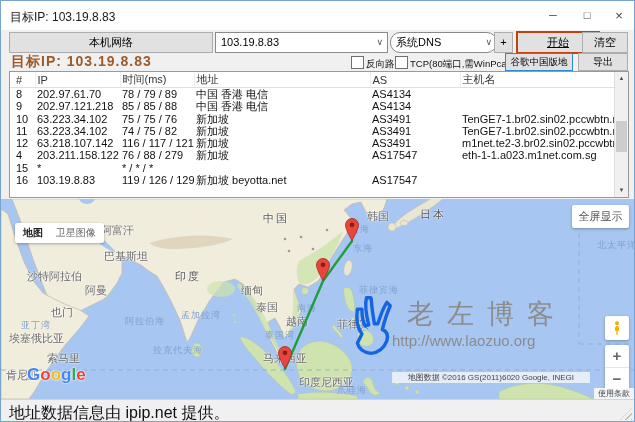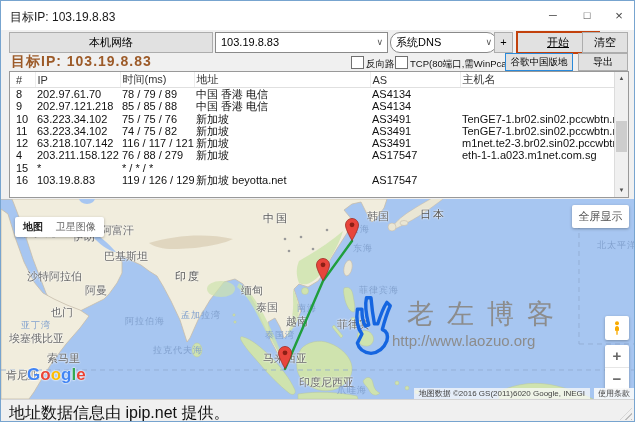--- a/index.html
+++ b/index.html
@@ -52,38 +52,38 @@
   
   .map{position:absolute;left:0;top:198px;width:633px;height:200px;background:#a7c6f1;overflow:hidden;}
   .map svg.land{position:absolute;left:0;top:0;}
   .map-label{position:absolute;white-space:nowrap;pointer-events:none;}
   .map-label.country{font-size:11px;color:#6a6a6a;text-shadow:0 0 2px #fff,0 0 2px #fff;}
   .map-label.country-lg{font-size:11px;color:#555;letter-spacing:2px;text-shadow:0 0 2px #fff,0 0 2px #fff;}
   .map-label.sea{font-size:9px;color:#82a1ce;letter-spacing:1px;}
   .route-svg{position:absolute;left:0;top:0;pointer-events:none;}
   .map-marker{position:absolute;width:14px;height:23px;}
   
-  .maptype{position:absolute;left:14px;top:18px;height:20px;background:#fff;border-radius:2px;
+  .maptype{position:absolute;left:14px;top:24px;height:20px;background:#fff;border-radius:2px;
     box-shadow:0 1px 3px rgba(0,0,0,.3);font-size:10px;line-height:20px;padding:0 8px;white-space:nowrap;}
   .maptype .mt-map{font-weight:bold;color:#222;margin-right:10px;}
   .maptype .mt-sat{color:#666;}
   .fullscreen-btn{position:absolute;left:571px;top:6px;width:57px;height:23px;background:#fff;
     border-radius:2px;box-shadow:0 1px 3px rgba(0,0,0,.3);font-size:11px;color:#555;
     text-align:center;line-height:23px;}
   .pegman{position:absolute;left:604px;top:117px;width:24px;height:24px;background:#fff;
     border-radius:2px;box-shadow:0 1px 3px rgba(0,0,0,.3);text-align:center;}
   .zoomctl{position:absolute;left:604px;top:146px;width:24px;height:45px;background:#fff;
     border-radius:2px;box-shadow:0 1px 3px rgba(0,0,0,.3);overflow:hidden;}
   .zoomcell{width:24px;height:22px;line-height:22px;text-align:center;font-size:15px;
     font-weight:bold;color:#666;}
   .zoomcell+.zoomcell{border-top:1px solid #e6e6e6;}
   .google-logo{position:absolute;left:10px;top:166px;font-size:17px;font-weight:bold;
     letter-spacing:0px;text-shadow:0 0 2px #fff,0 0 2px #fff;margin-left:16px;}
-  .attrib{position:absolute;right:44px;bottom:0;height:11px;background:rgba(250,250,250,.75);
-    font-size:8px;color:#444;line-height:11px;padding:0 5px;white-space:nowrap;text-align:right;}
+  .attrib{position:absolute;right:44px;bottom:16px;height:11px;background:rgba(250,250,250,.75);
+    font-size:8px;color:#444;line-height:11px;padding:0 16px;white-space:nowrap;text-align:right;}
   .terms{position:absolute;right:0;bottom:0;height:11px;background:rgba(250,250,250,.9);
     font-size:8px;color:#444;line-height:11px;padding:0 4px;white-space:nowrap;}
   
   .wm-hand{position:absolute;left:346px;top:92px;width:48px;height:68px;}
   .wm-title{position:absolute;left:406px;top:97px;font-size:27px;color:#8c8c8c;
     letter-spacing:13px;white-space:nowrap;}
   .wm-url{position:absolute;left:391px;top:133px;font-size:15px;color:#8c8c8c;white-space:nowrap;}
   
   .statusbar{position:absolute;left:0;top:398px;width:100%;height:22px;background:#f0f0f0;
     border-top:1px solid #d4d4d4;}

